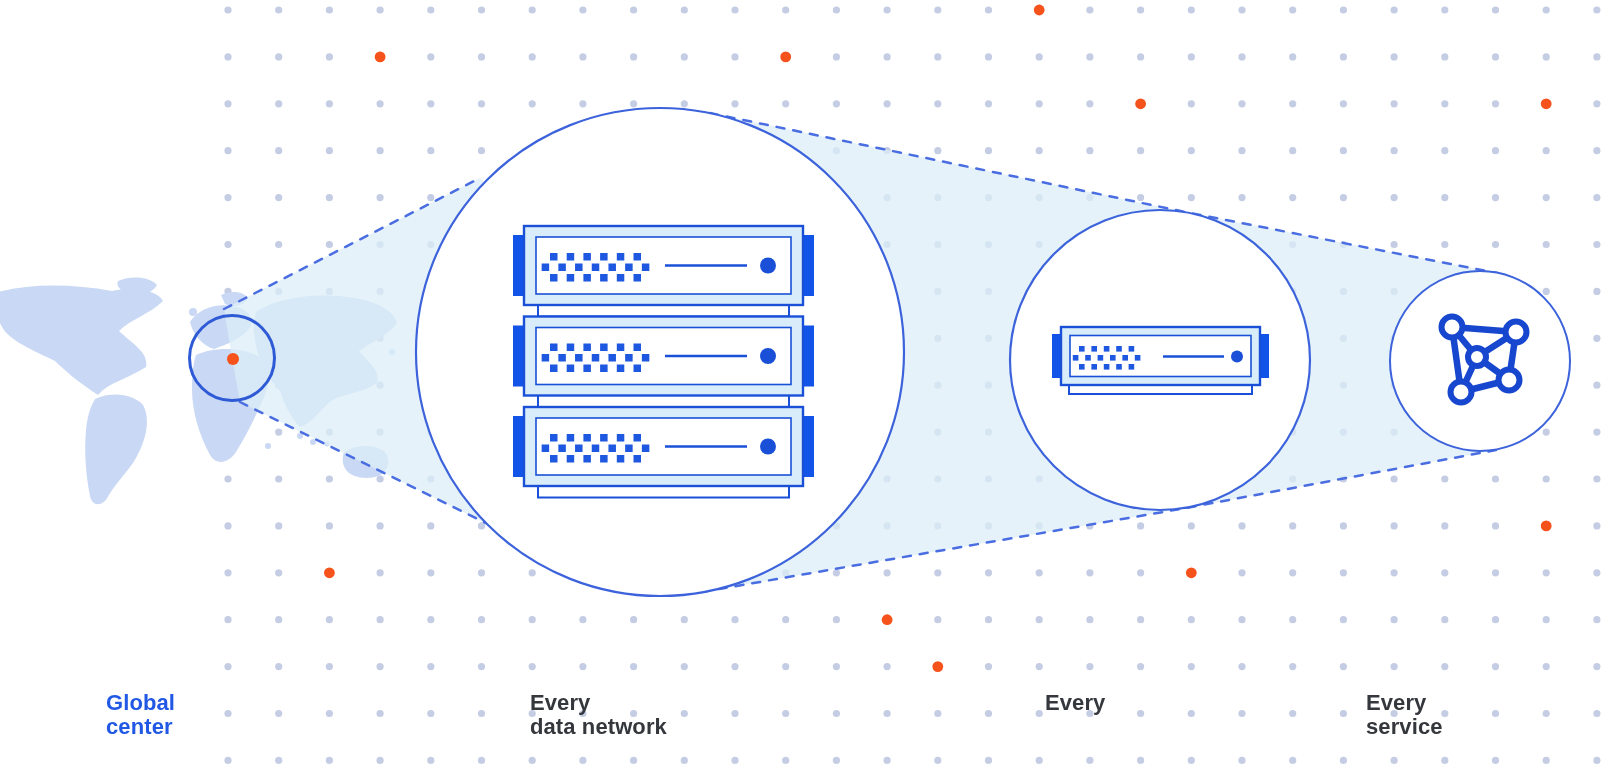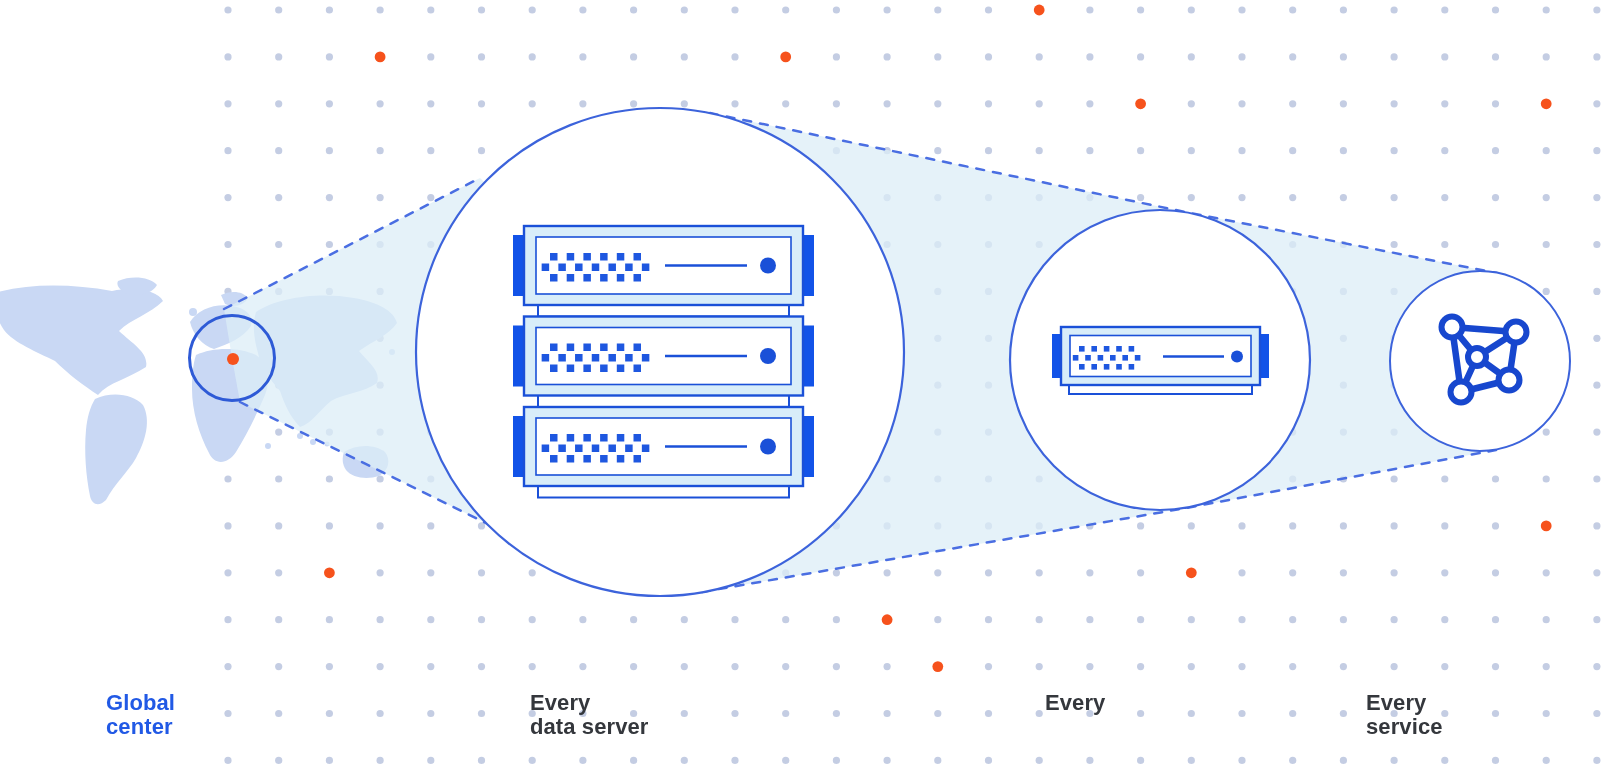--- a/index.html
+++ b/index.html
@@ -646,21 +646,21 @@
         <circle cx="1477" cy="357" r="9" fill="#ffffff" stroke="#1747ce" stroke-width="6"></circle>
       </g>
     </svg>
 
   <div class="caption" style="left: 236px; color: rgb(33, 89, 229);">
     <div>Global</div>
     <div>center</div>
   </div>
   <div class="caption" style="left: 660px; color: rgb(52, 55, 60);">
     <div>Every</div>
-    <div>data server</div>
+    <div>data network</div>
   </div>
   <div class="caption" style="left: 1175px; color: rgb(52, 55, 60);">
     <div>Every</div>
   </div>
   <div class="caption" style="left: 1496px; color: rgb(52, 55, 60);">
     <div>Every</div>
     <div>service</div>
   </div>
 </div>
 

